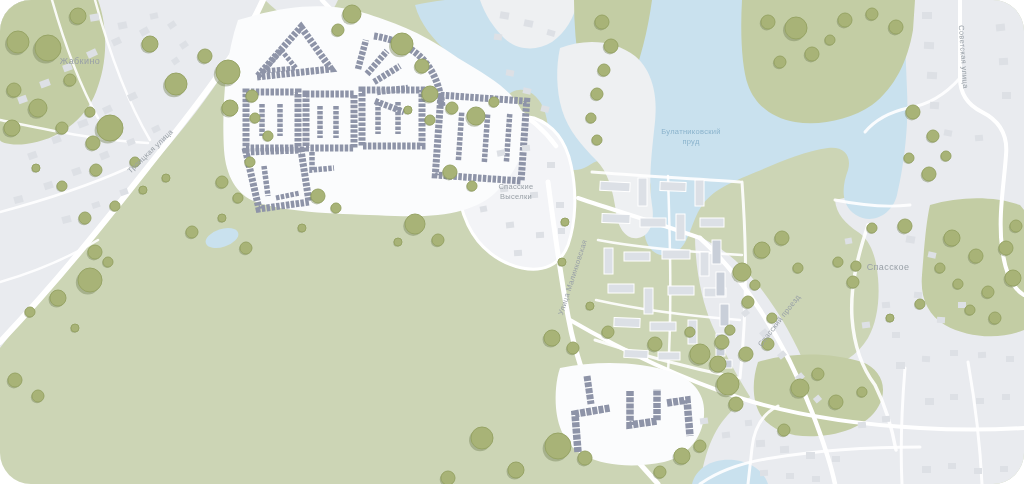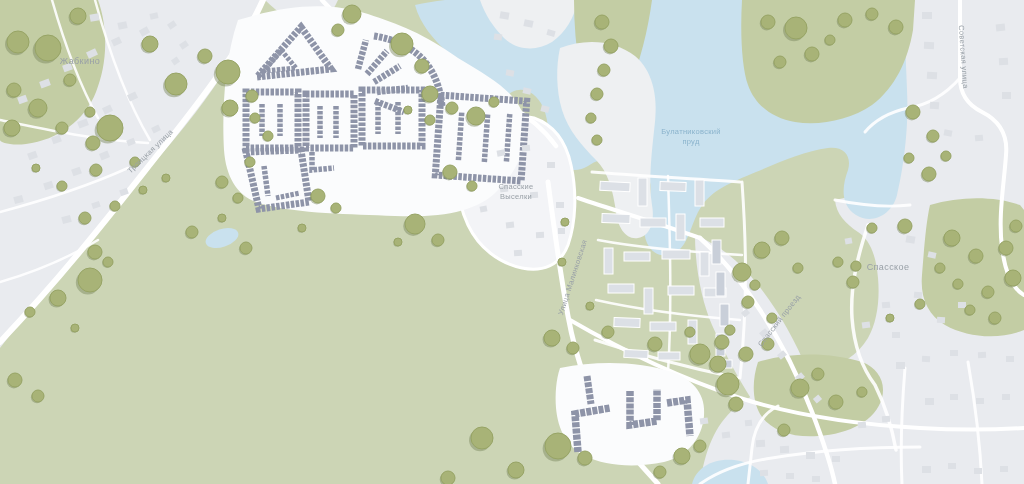--- a/index.html
+++ b/index.html
@@ -1,17 +1,17 @@
 <!DOCTYPE html>
 <html style="--land_green: #ccd5b5; --forest_green: #c3cda4; --settlement_gray: #e9ebef; --pale_land: #eef0f2; --oval_fill: #f3f4f7; --pad_white: #fbfcfd; --water_blue: #c9e1ee; --road_white: #ffffff; --tree_fill: #a8b377; --tree_stroke: #97a465; --tree_shadow: #78865a; --building_highlight: #8e94a8; --building_gray: #dce0e6; --building_gray_dark: #c9cfd9; --house_gray: #dde0e5; --label_gray: #99a0a7; --label_blue: #8ab3cc;"><head>
 <meta charset="utf-8">
 <style>
   html,body{margin:0;padding:0;background:#ffffff;}
   #stage{width:1024px;height:484px;overflow:hidden;position:relative;
-         font-family:"Liberation Sans", sans-serif;}
+         font-family:"Liberation Sans", sans-serif;border-radius:31px;}
   svg{display:block;}
   .base-land{fill:var(--land_green);}
   .gray-zone{fill:var(--settlement_gray);}
   .forest{fill:var(--forest_green);}
   .water{fill:var(--water_blue);}
   .pale-land{fill:var(--pale_land);}
   .oval{fill:var(--oval_fill);stroke:var(--road_white);stroke-width:3;}
   .pad{fill:var(--pad_white);}
   .road{stroke:var(--road_white);fill:none;stroke-linecap:round;stroke-linejoin:round;}
   .road-minor{stroke:var(--road_white);fill:none;stroke-linecap:round;opacity:.9;}

